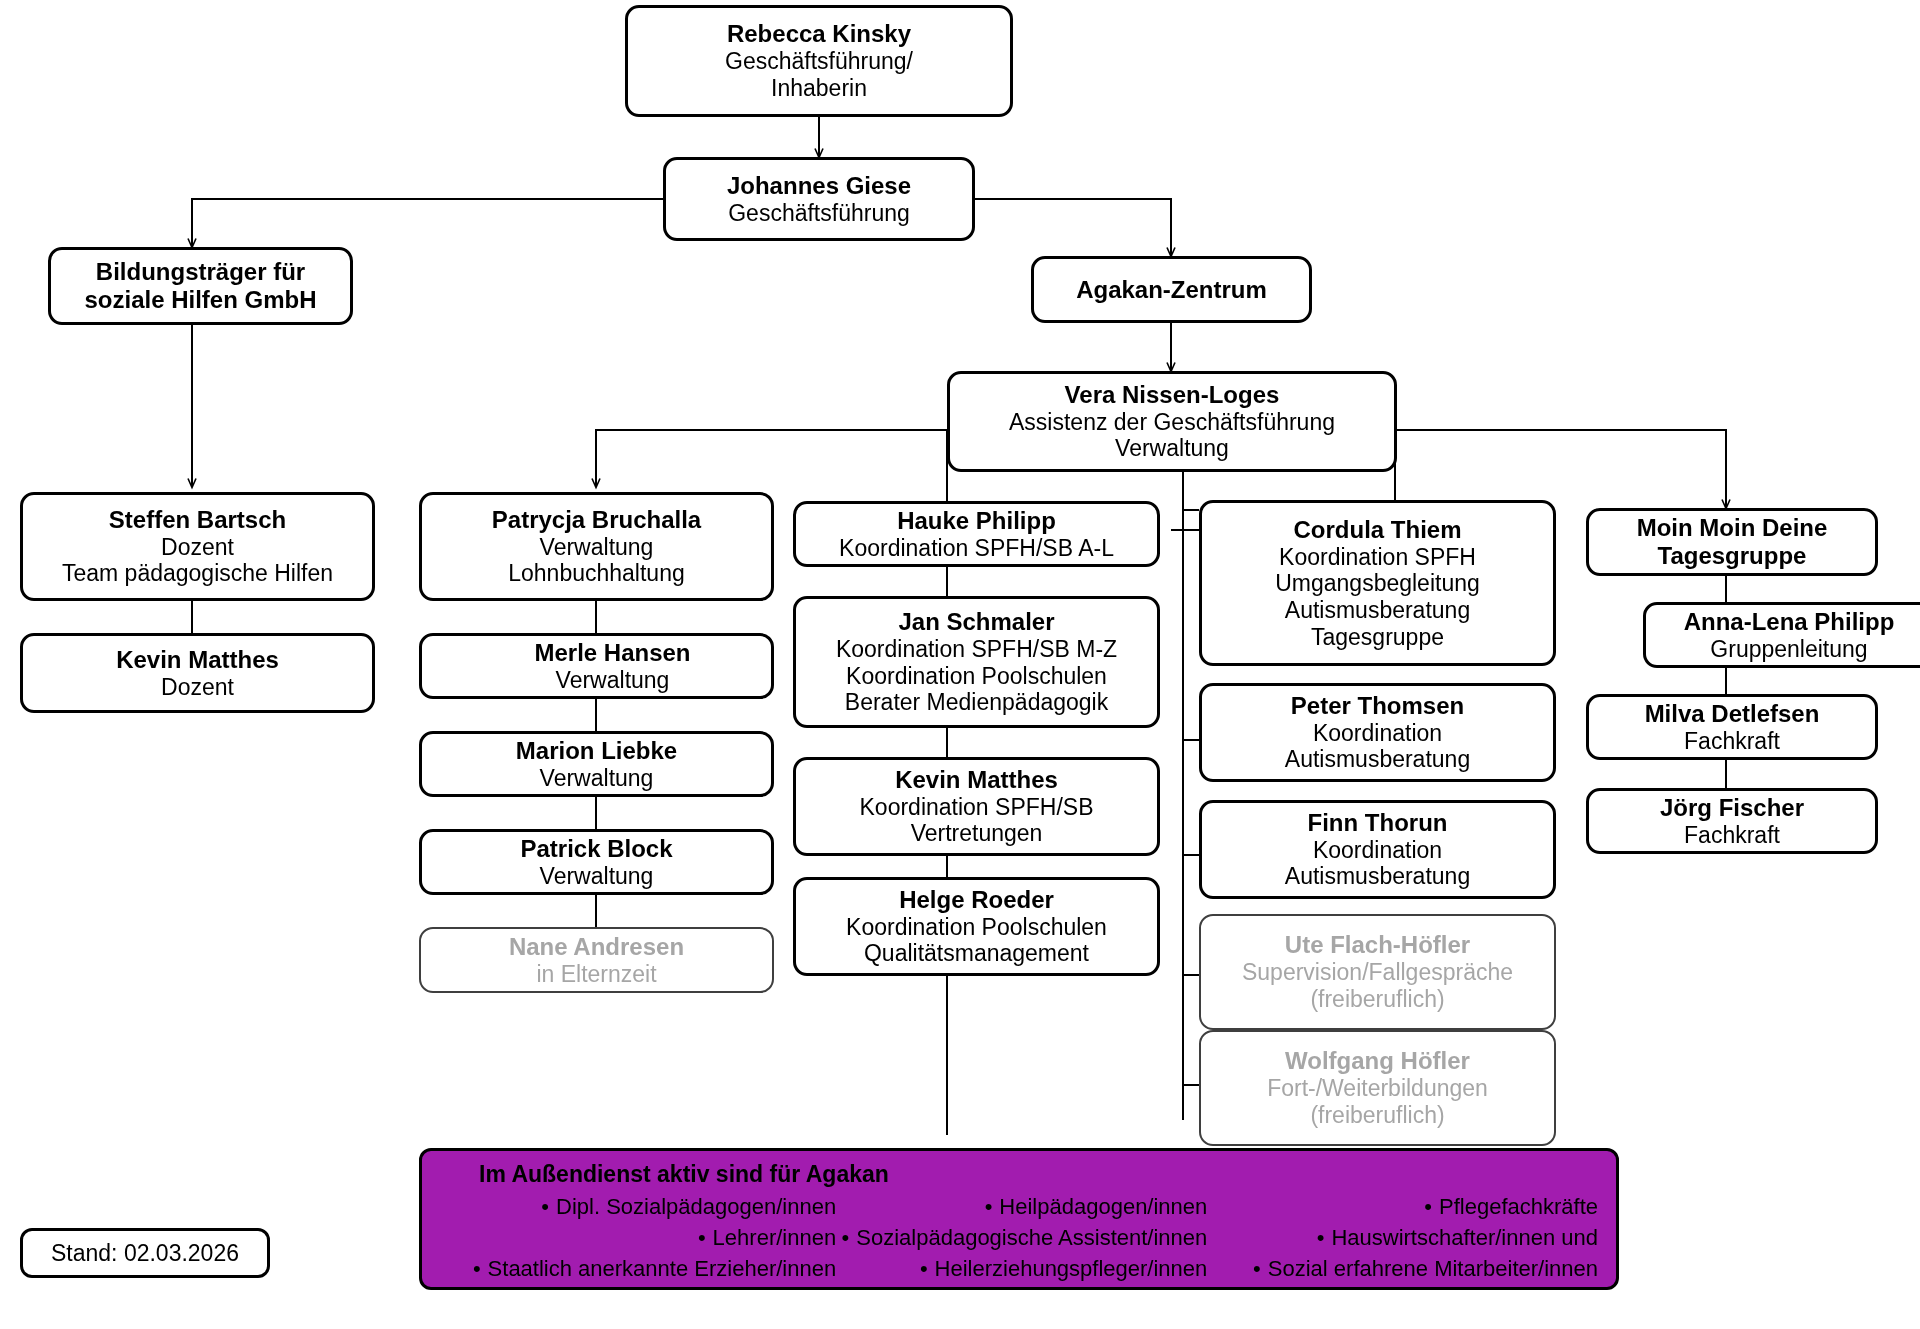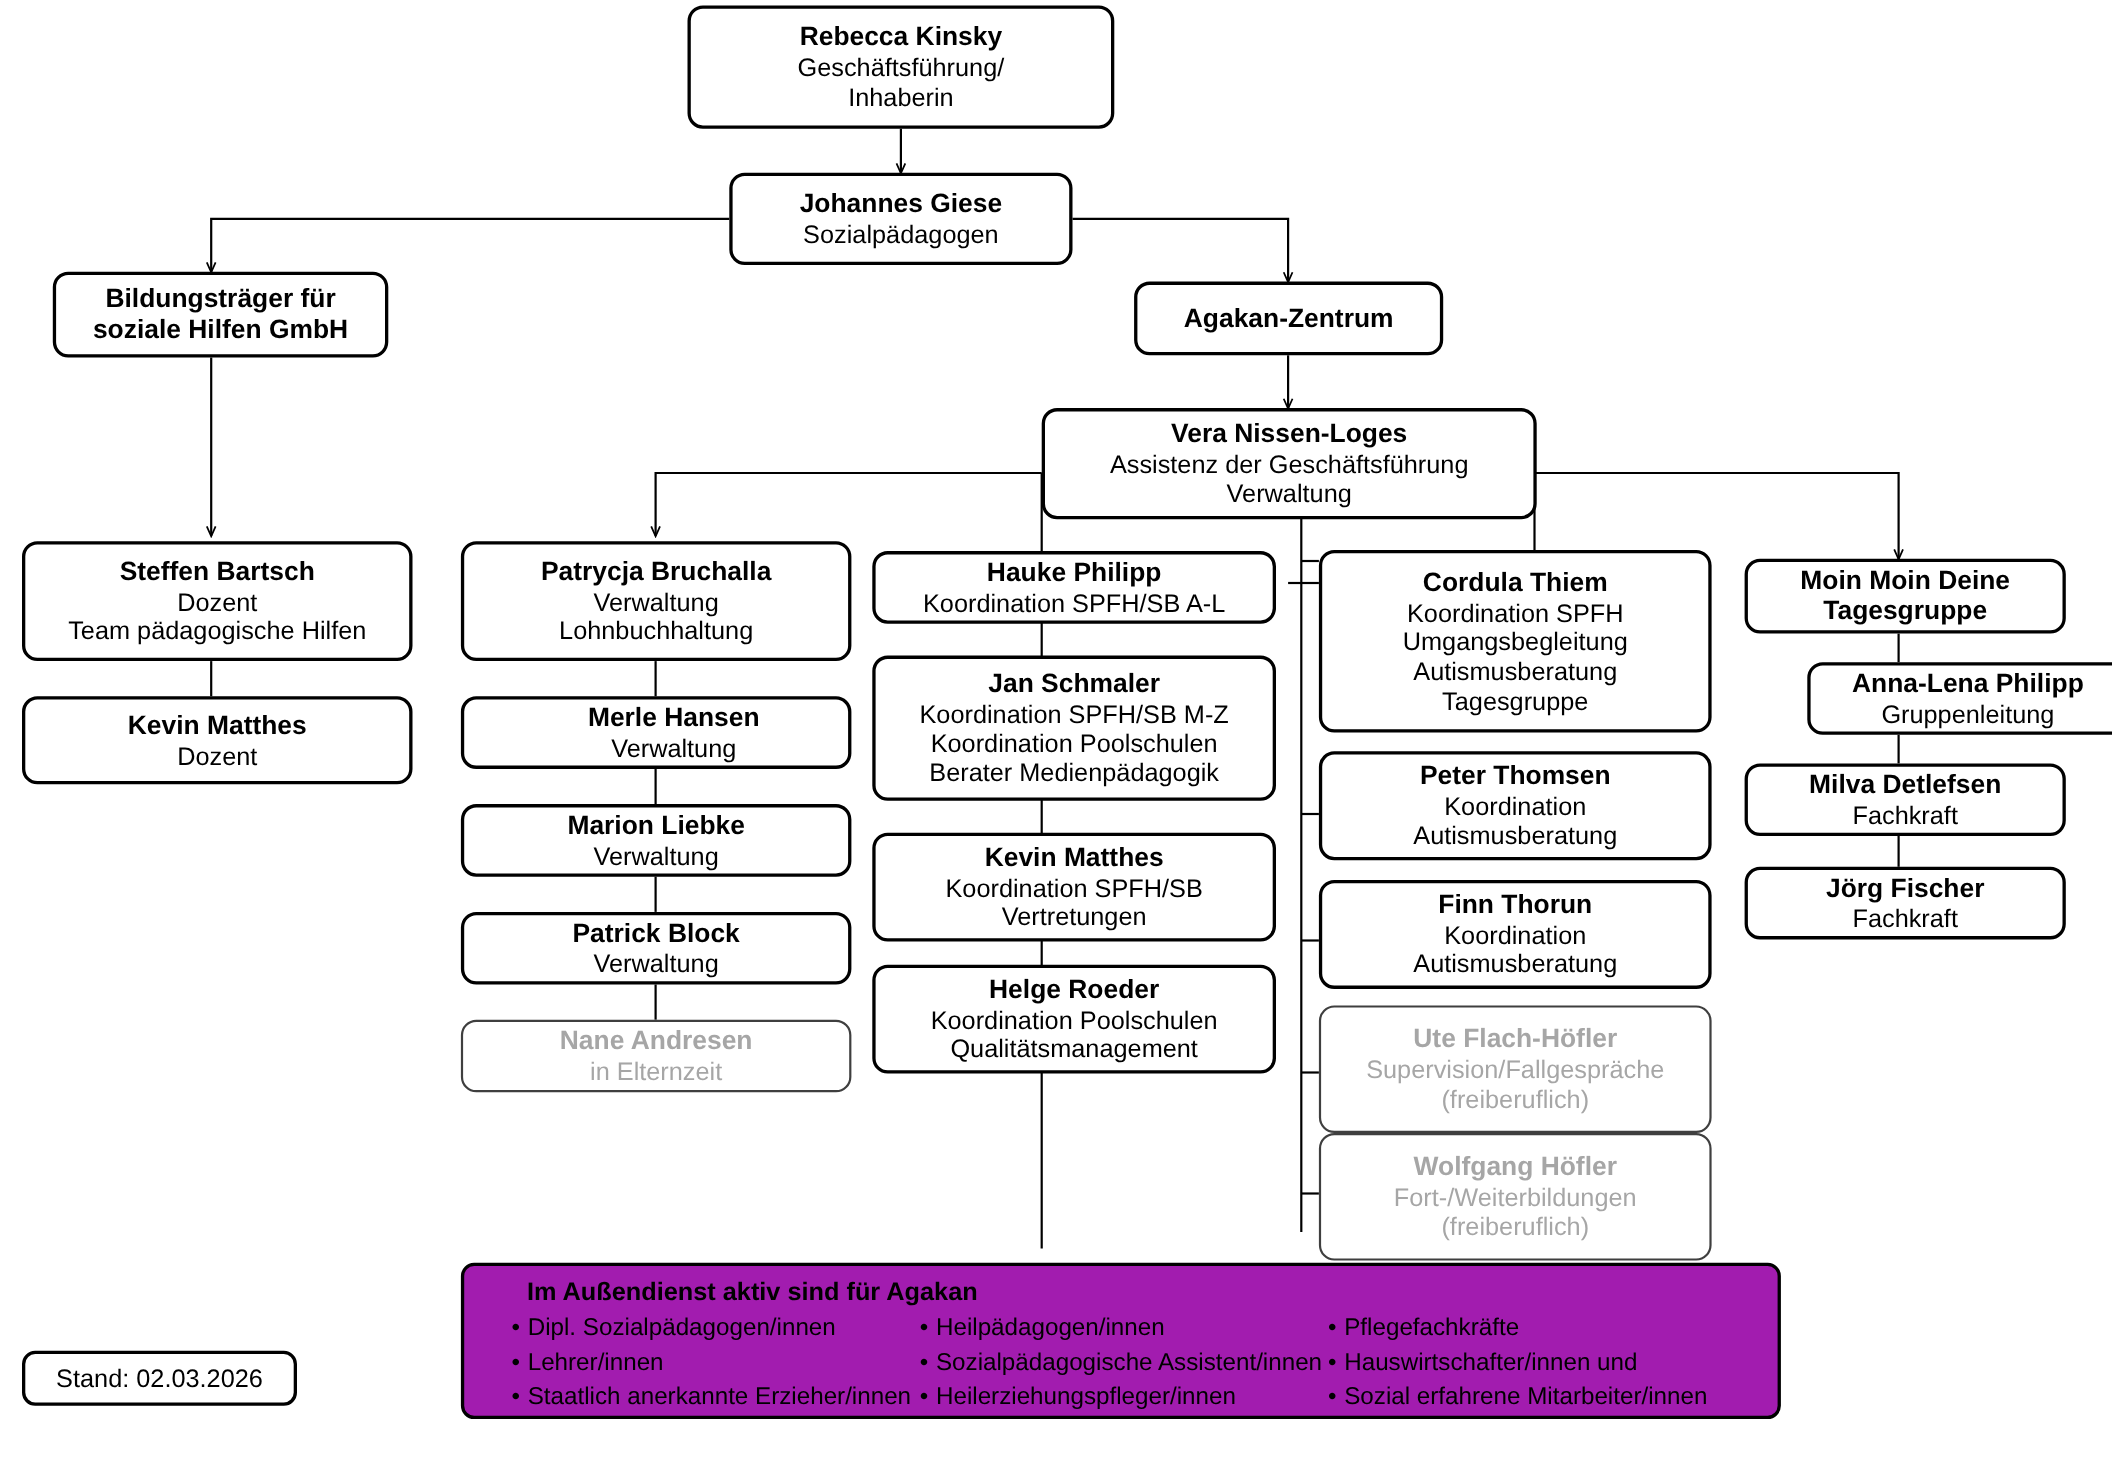--- a/index.html
+++ b/index.html
@@ -71,20 +71,21 @@
   }
   #aussendienst .ad-title {
     font-weight: bold;
     font-size: 23px;
     line-height: 1.2;
     margin: 0 0 2px 14px;
   }
   #aussendienst .ad-cols {
     display: flex;
     gap: 0;
+    text-align: right;
   }
   #aussendienst .ad-col {
     display: flex;
     flex-direction: column;
   }
   #aussendienst .ad-col.c1 { width: 380px; }
   #aussendienst .ad-col.c2 { width: 380px; }
   #aussendienst .ad-col.c3 { width: 400px; }
   #aussendienst .ad-item {
     font-size: 22px;
@@ -168,21 +169,21 @@
   </svg>
 
   <div class="node" style="left:625px; top:5px; width:388px; height:112px;">
     <div class="nm">Rebecca Kinsky</div>
     <div class="rl">Geschäftsführung/</div>
     <div class="rl">Inhaberin</div>
   </div>
 
   <div class="node" style="left:663px; top:157px; width:312px; height:84px;">
     <div class="nm">Johannes Giese</div>
-    <div class="rl">Sozialpädagogen</div>
+    <div class="rl">Geschäftsführung</div>
   </div>
 
   <div class="node" style="left:48px; top:247px; width:305px; height:78px;">
     <div class="nm wrap">Bildungsträger für soziale Hilfen GmbH</div>
   </div>
 
   <div class="node" style="left:1031px; top:256px; width:281px; height:67px;">
     <div class="nm">Agakan-Zentrum</div>
   </div>
 

